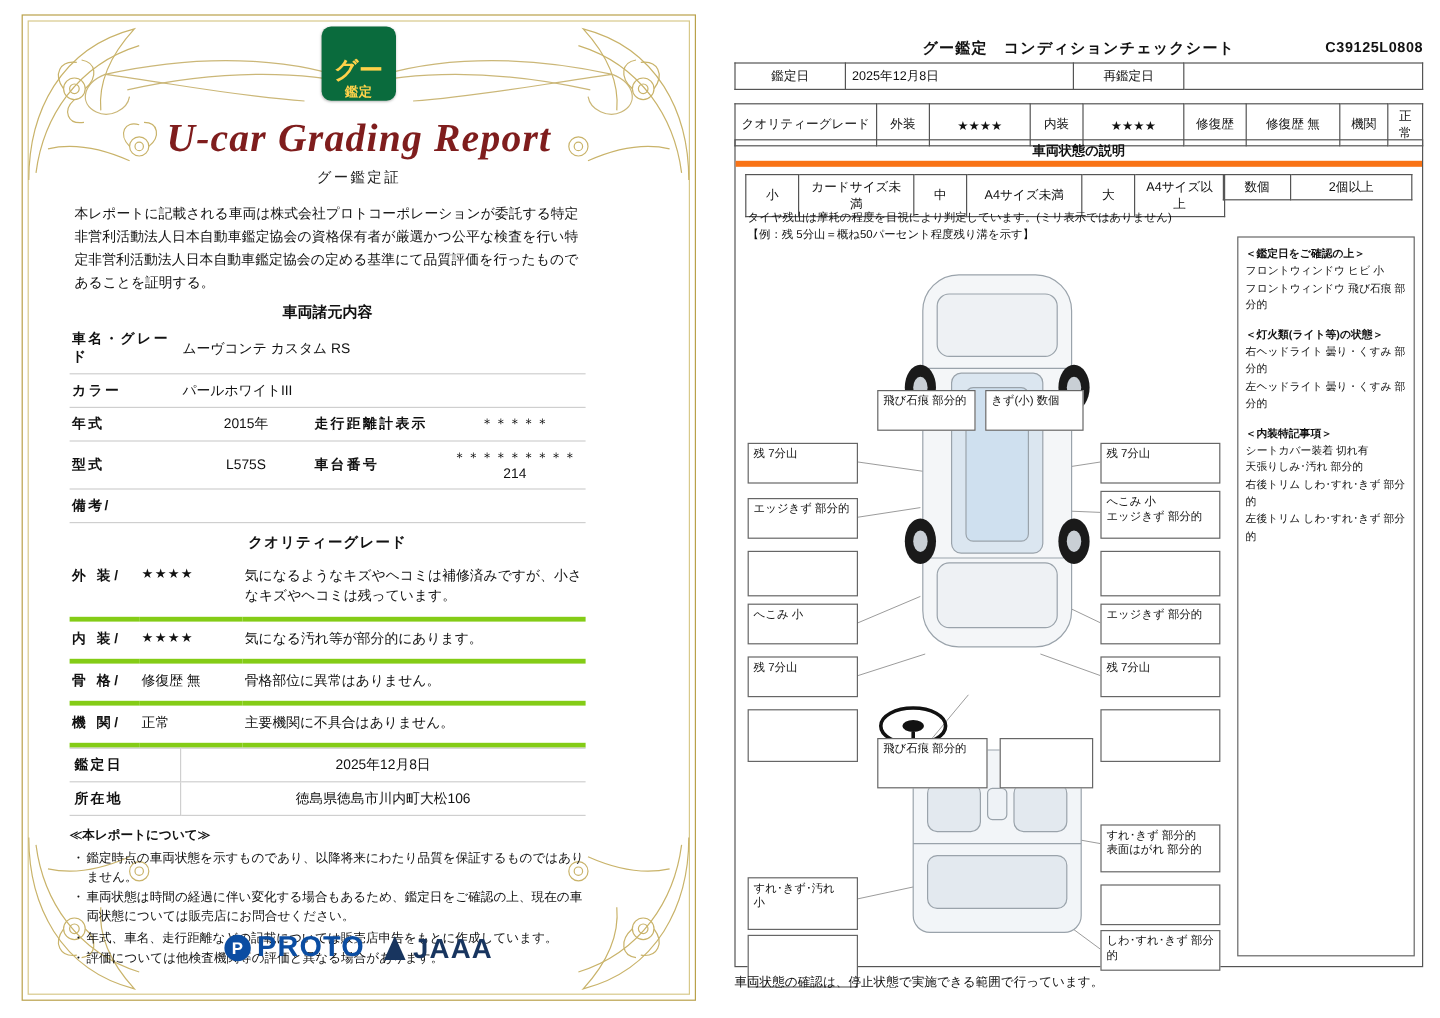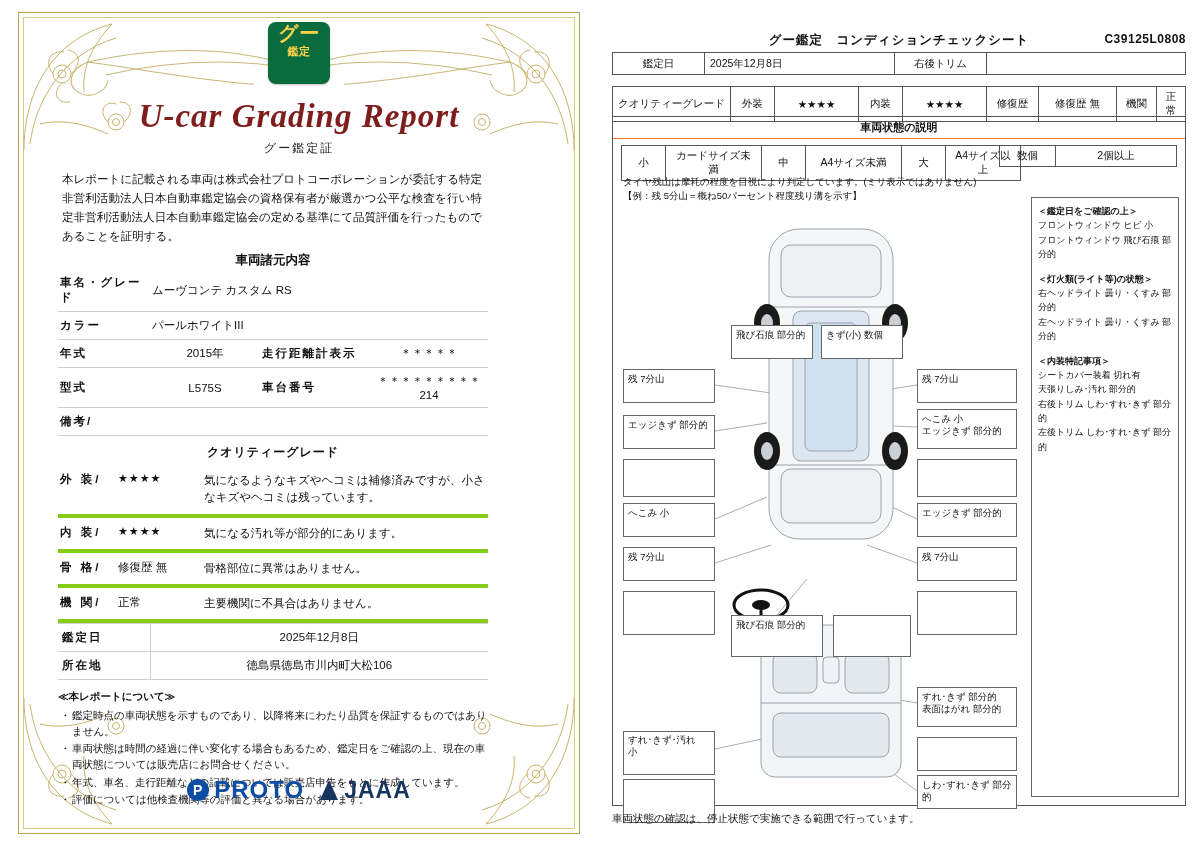--- a/index.html
+++ b/index.html
@@ -35,21 +35,21 @@
   .fl-tr { right:20px; top:14px;  transform:scaleX(-1); }
   .fl-bl { left:20px;  bottom:14px; transform:scaleY(-1); }
   .fl-br { right:20px; bottom:14px; transform:scale(-1,-1); }
 
   .ribbon { position:absolute; left:0; right:0; top:14px; height:120px; pointer-events:none; color:#cbb778;}
 
   .badge {
     position:absolute; left:50%; transform:translateX(-50%); top:22px;
     width:62px; height:62px; border-radius:8px;
     background:#0a6b3d;
-    color:#ffd24a; display:flex; flex-direction:column; align-items:center; justify-content:flex-start;
+    color:#ffd24a; display:flex; flex-direction:column; align-items:center; justify-content:flex-end;
     font-size:13px; font-weight:bold; line-height:1.15; letter-spacing:0.5px;
     box-shadow:0 1px 2px rgba(0,0,0,.25);
   }
   .badge .b1{ font-size:20px; }
   .badge .b2{ font-size:11px; }
 
   .title {
     position:absolute; top:98px; left:0; right:0; text-align:center;
     font-family:"Liberation Serif", serif;
     font-style:italic; font-weight:bold;
@@ -116,26 +116,26 @@
   .tbl td.k { background:#fff; white-space:nowrap; }
 
   .row1 { position:absolute; left:14px; top:52px; width:574px; }
   .row2 { position:absolute; left:14px; top:86px; width:574px; }
 
   .panel {
     position:absolute; left:14px; top:116px; width:574px; height:690px;
     border:1px solid #555;
   }
   .panel-head {
-    height:22px; border-bottom:1px solid #f97316; display:flex; align-items:center; justify-content:center;
+    height:22px; border-bottom:5px solid #f97316; display:flex; align-items:center; justify-content:center;
     font-size:11px; font-weight:bold;
   }
   .size-row { position:absolute; left:8px; top:28px; width:400px; }
   .size-row td { height:20px; }
-  .qty-row { position:absolute; right:8px; top:28px; width:178px; }
+  .qty-row { position:absolute; right:8px; top:28px; width:158px; }
   .qty-row td { height:20px; }
 
   .tire-note { position:absolute; left:10px; top:58px; font-size:9.5px; line-height:1.45; }
 
   .diagram { position:absolute; left:8px; top:80px; width:402px; height:600px; }
   .cell {
     position:absolute; border:1px solid #666; background:#fff;
     font-size:9.5px; padding:3px 4px; line-height:1.3; color:#111;
   }
   .sideinfo { position:absolute; right:6px; top:80px; width:148px; height:600px; border:1px solid #666; padding:6px 6px; font-size:9px; line-height:1.6;}
@@ -328,21 +328,21 @@
   <div class="right">
     <div class="r-title">グー鑑定　コンディションチェックシート</div>
     <div class="r-code">C39125L0808</div>
 
     <div class="row1">
       <table class="tbl">
         <tbody>
             <tr>
           <td class="k c" style="width:92px">鑑定日</td>
           <td style="width:190px">2025年12月8日</td>
-          <td class="k c" style="width:92px">右後トリム</td>
+          <td class="k c" style="width:92px">再鑑定日</td>
           <td></td>
         </tr>
       </tbody>
         </table>
     </div>
 
     <div class="row2">
       <table class="tbl">
         <tbody>
             <tr>

